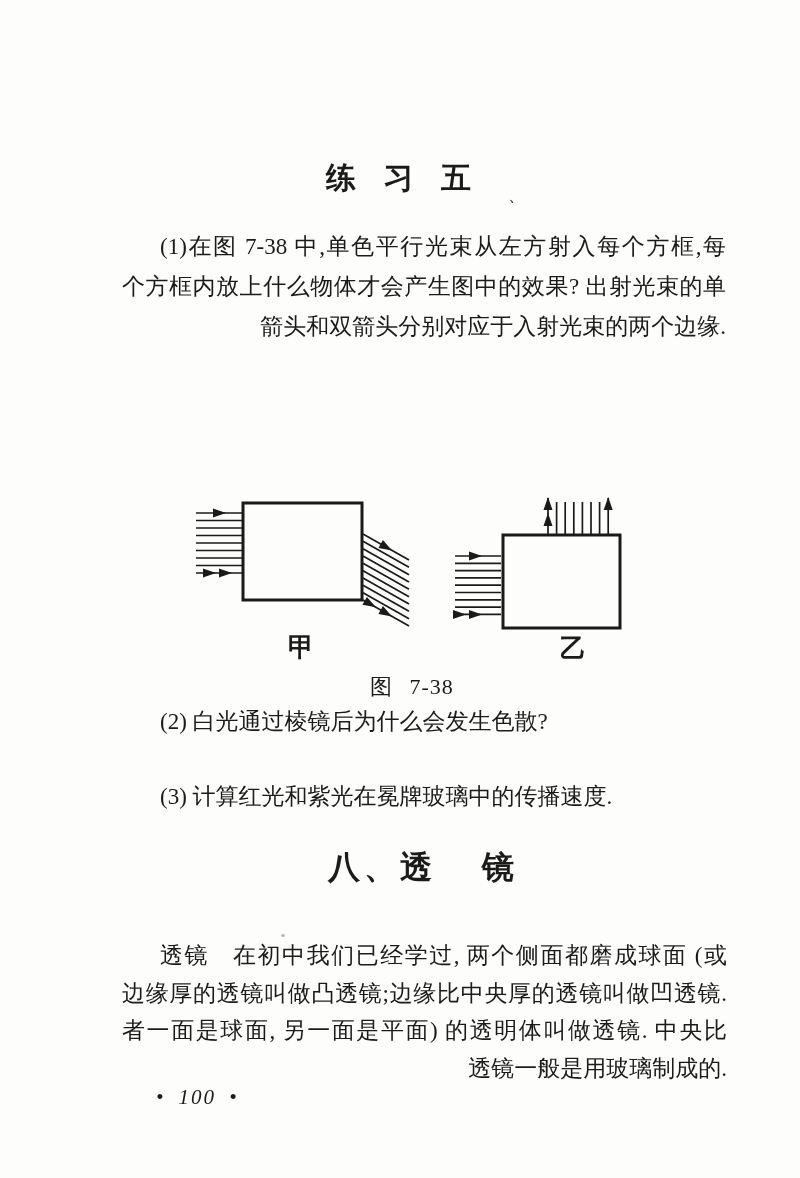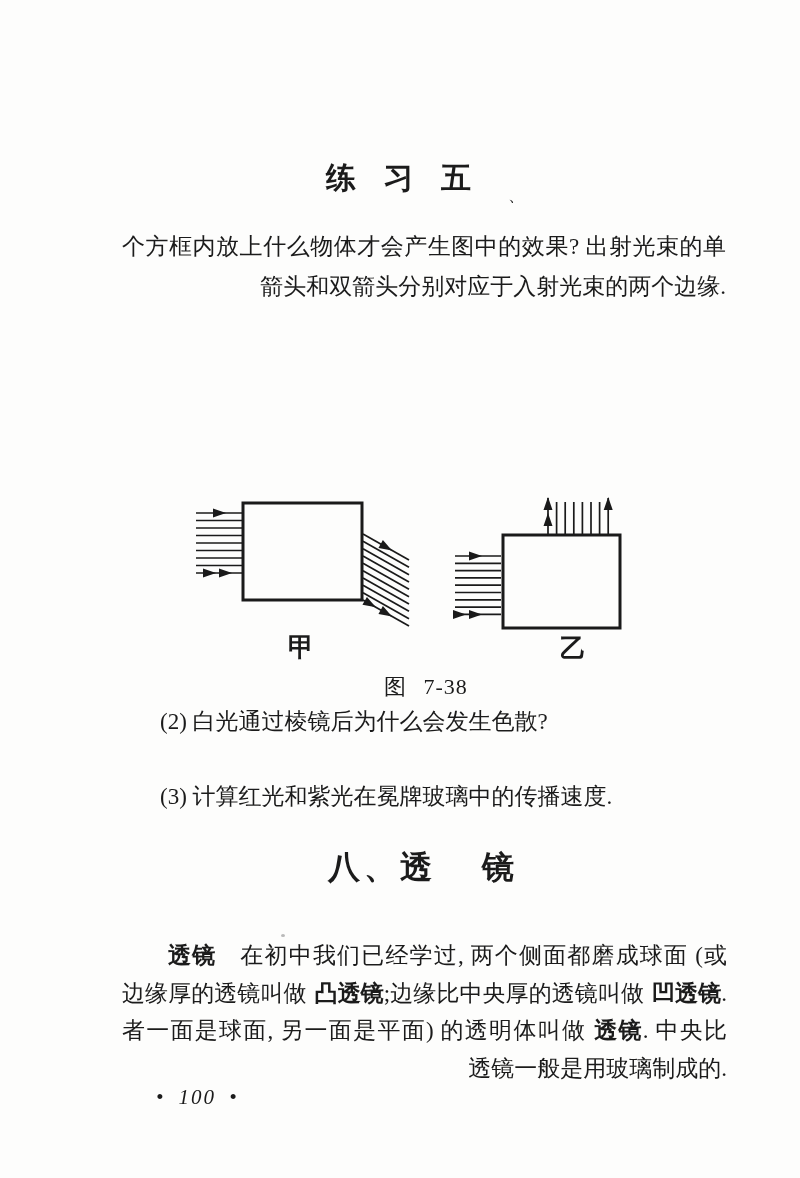--- a/index.html
+++ b/index.html
@@ -28,21 +28,21 @@
   .fig-label{font-size:26px;font-weight:bold;letter-spacing:1px;}
   .caption{font-size:22px;word-spacing:10px;letter-spacing:1px;}
   .sec-heading{
     top:846px;left:0;width:100%;
     box-sizing:border-box;padding-left:46px;
     text-align:center;
     font-size:32px;font-weight:bold;
     letter-spacing:4px;word-spacing:34px;
   }
   .lens{top:937px;left:122px;width:605px;font-size:23px;line-height:37.5px;}
-  .lens .b{font-weight:bold;margin-left:8px;}
+  .lens .b{font-weight:normal;}
   .lens .rich > .b:first-child{margin-right:24px;}
   .pagenum{
     top:1085px;left:156px;
     font-size:21px;font-style:italic;
     letter-spacing:2px;word-spacing:6px;
   }
   .artifact-tick{top:184px;left:508px;font-size:17px;color:#2a2a2a;}
   .artifact-dot{top:934px;left:281px;width:4px;height:3px;background:#b9b9b9;border-radius:50%;}
   svg line{stroke:#1a1a1a;}
   svg rect{fill:#fdfdfc;stroke:#1a1a1a;}
@@ -52,20 +52,21 @@
 <body>
 
 <div class="page">
 
   <div class="abs artifact-tick">、</div>
   <div class="abs artifact-dot"></div>
 
   <div class="abs title">练 习 五</div>
 
   <div class="abs para1 body-text">
+    <div class="jline indent">(1)在图 7-38 中,单色平行光束从左方射入每个方框,每</div>
     <div class="jline">个方框内放上什么物体才会产生图中的效果? 出射光束的单</div>
     <div class="nline">箭头和双箭头分别对应于入射光束的两个边缘.</div>
   </div>
 
   <svg id="fig" class="abs" style="left:190px;top:490px;width:440px;height:145px;" viewBox="190 490 440 145">
       <rect x="243" y="503" width="119" height="97" stroke-width="3"></rect>
       <rect x="503" y="535" width="117" height="93" stroke-width="3"></rect>
       <line x1="196" y1="513" x2="242" y2="513" stroke-width="1.7"></line>
       <line x1="196" y1="520.5" x2="242" y2="520.5" stroke-width="1.7"></line>
       <line x1="196" y1="528" x2="242" y2="528" stroke-width="1.7"></line>
@@ -111,21 +112,21 @@
       <line x1="591" y1="536" x2="591" y2="502" stroke-width="1.7"></line>
       <line x1="599.6" y1="536" x2="599.6" y2="502" stroke-width="1.7"></line>
       <line x1="608.2" y1="536" x2="608.2" y2="498" stroke-width="1.7"></line>
       <polygon points="0,0 -13,-4.5 -13,4.5" transform="translate(548,497) rotate(-90)"></polygon>
       <polygon points="0,0 -13,-4.5 -13,4.5" transform="translate(548,513) rotate(-90)"></polygon>
       <polygon points="0,0 -13,-4.5 -13,4.5" transform="translate(608.2,497) rotate(-90)"></polygon>
     </svg>
 
   <div class="abs fig-label" style="left:288px;top:630px;">甲</div>
   <div class="abs fig-label" style="left:560px;top:631px;">乙</div>
-  <div class="abs caption" style="left:384px;top:672px;">图 7-38</div>
+  <div class="abs caption" style="left:370px;top:672px;">图 7-38</div>
 
   <div class="abs qline" style="top:704px;">(2) 白光通过棱镜后为什么会发生色散?</div>
   <div class="abs qline" style="top:779px;">(3) 计算红光和紫光在冕牌玻璃中的传播速度.</div>
 
   <div class="abs sec-heading">八、透 镜</div>
 
   <div class="abs lens">
     <div class="jline indent rich"><span class="b">透镜</span><span>在初中我们已经学过, 两个侧面都磨成球面 (或</span></div>
     <div class="jline rich"><span>边缘厚的透镜叫做</span><span class="b">凸透镜</span><span>;边缘比中央厚的透镜叫做</span><span class="b">凹透镜</span><span>.</span></div>
     <div class="jline rich"><span>者一面是球面, 另一面是平面) 的透明体叫做</span><span class="b">透镜</span><span>. 中央比</span></div>

